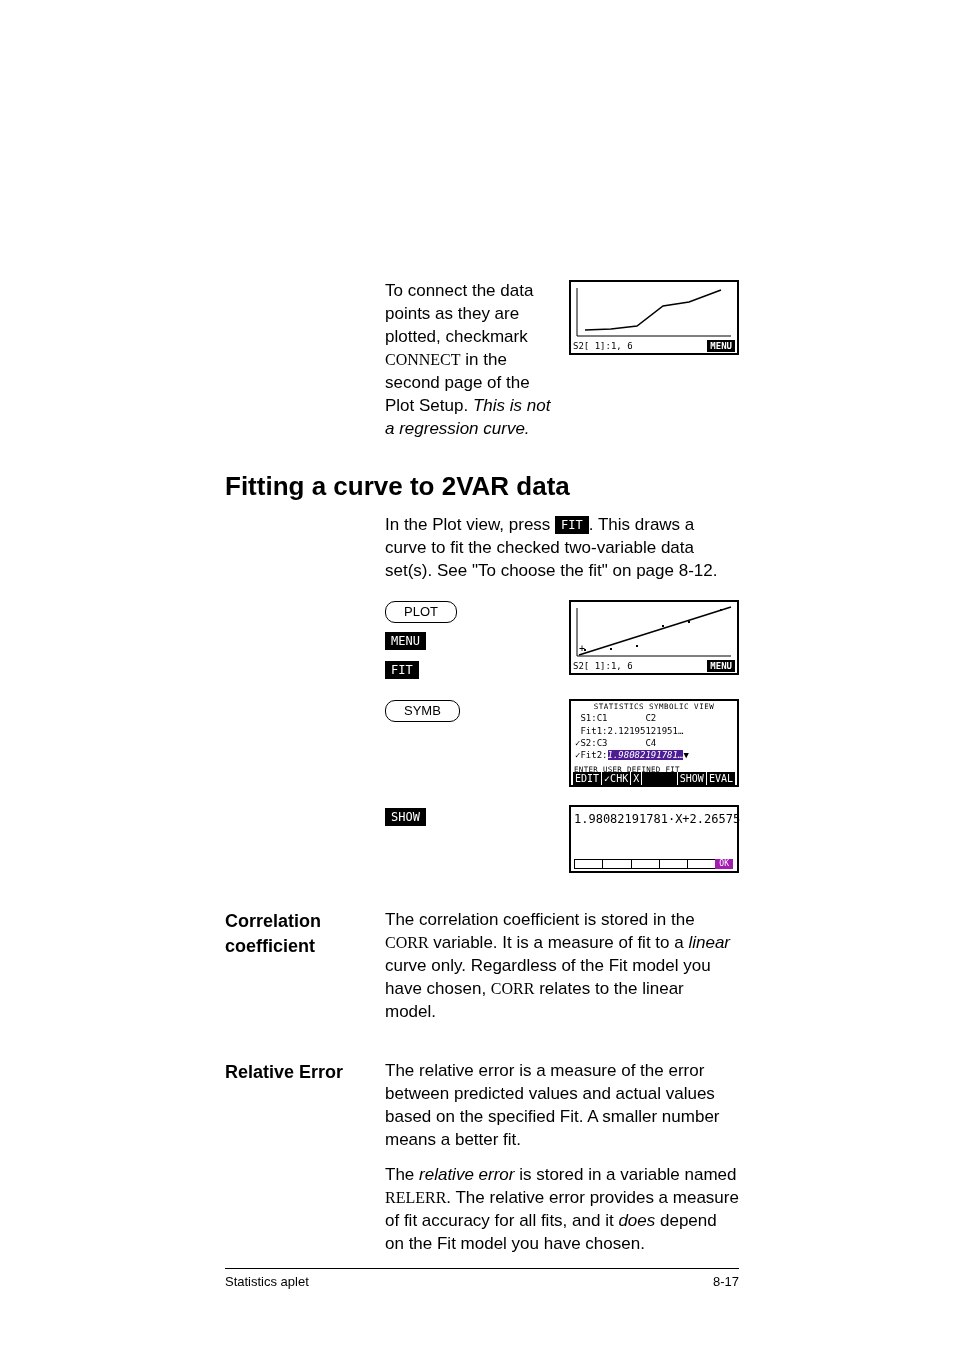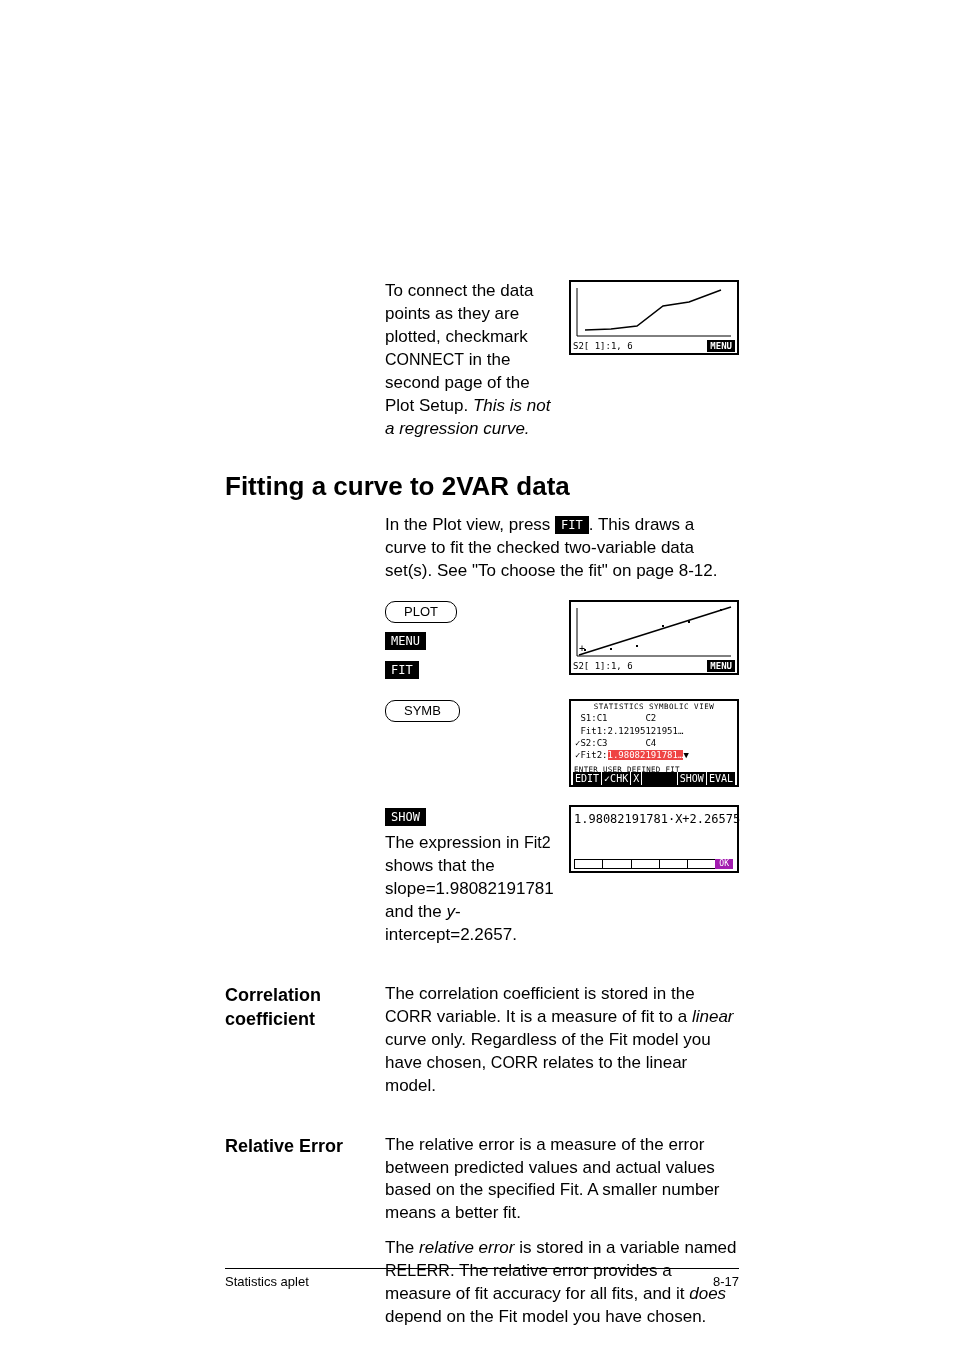--- a/index.html
+++ b/index.html
@@ -49,21 +49,21 @@
   }
   .softkey {
     display: inline-block;
     background: #000; color: #fff;
     padding: 1px 6px;
     font-family: monospace;
     font-size: 12px;
     font-weight: normal;
     vertical-align: middle;
   }
-  .code { font-family: Liberation Sans, sans-serif; font-size: 16px; }
+  .code { font-family: Liberation Serif, serif; font-size: 16px; }
   .italic { font-style: italic; }
   .section-row { display: flex; margin-top: 36px; }
   .section-row .side {
     width: 160px;
     font-weight: bold;
     font-size: 18px;
     padding-right: 12px;
   }
   .section-row .body { flex: 1; }
   .step-row { display: flex; margin-top: 18px; }
@@ -77,21 +77,21 @@
     font-size: 13px;
     display: flex; justify-content: space-between;
   }
   svg { display:block; }
   .symb-screen {
     width:170px; height:88px; border:2px solid #000; background:#fff;
     font-family: monospace; font-size: 9px; position: relative;
   }
   .symb-screen .title { text-align:center; font-size:7.5px; letter-spacing:0.5px; padding-top:1px;}
   .symb-screen .line { padding:0 4px; font-size:9px; white-space:pre;}
-  .symb-screen .hl { background:#ef4444; color:#fff; }
+  .symb-screen .hl { background:#4c1d95; color:#fff;font-style:italic; }
   .symb-screen .prompt { position:absolute; bottom:10px; left:3px; font-size:7.5px; letter-spacing:0.3px;}
   .symb-screen .menubar { position:absolute; bottom:0; left:2px; right:2px; display:flex; gap:1px;}
   .symb-screen .menubar span { background:#000; color:#fff; font-size:10px; padding:0 2px; flex:0 0 auto;}
   .formula-screen {
     width:170px; height:68px; border:2px solid #000; background:#fff;
     font-family: monospace; font-size: 11px; position: relative;
   }
   .formula-screen .big { position:absolute; top:4px; left:3px; font-size:12px;}
   .formula-screen .menubar {
     position:absolute; bottom:2px; left:4px; right:4px; height:10px;
@@ -175,23 +175,20 @@
           <span>SHOW</span>
           <span>EVAL</span>
         </div>
       </div>
     </div>
   </div>
 
   <div class="step-row">
     <div class="left">
       <div><span class="softkey">SHOW</span></div>
-      <div style="margin-top:4px;">
-        <span>The expression in </span><span class="code">Fit2</span><span> shows that the slope=1.98082191781 and the </span><span class="italic">y</span><span>-intercept=2.2657.</span>
-      </div>
     </div>
     <div class="right">
       <div class="formula-screen">
         <div class="big">1.98082191781·X+2.26575</div>
         <div class="menubar">
           <div class="blank"></div>
           <div class="blank"></div>
           <div class="blank"></div>
           <div class="blank"></div>
           <div class="blank"></div>

